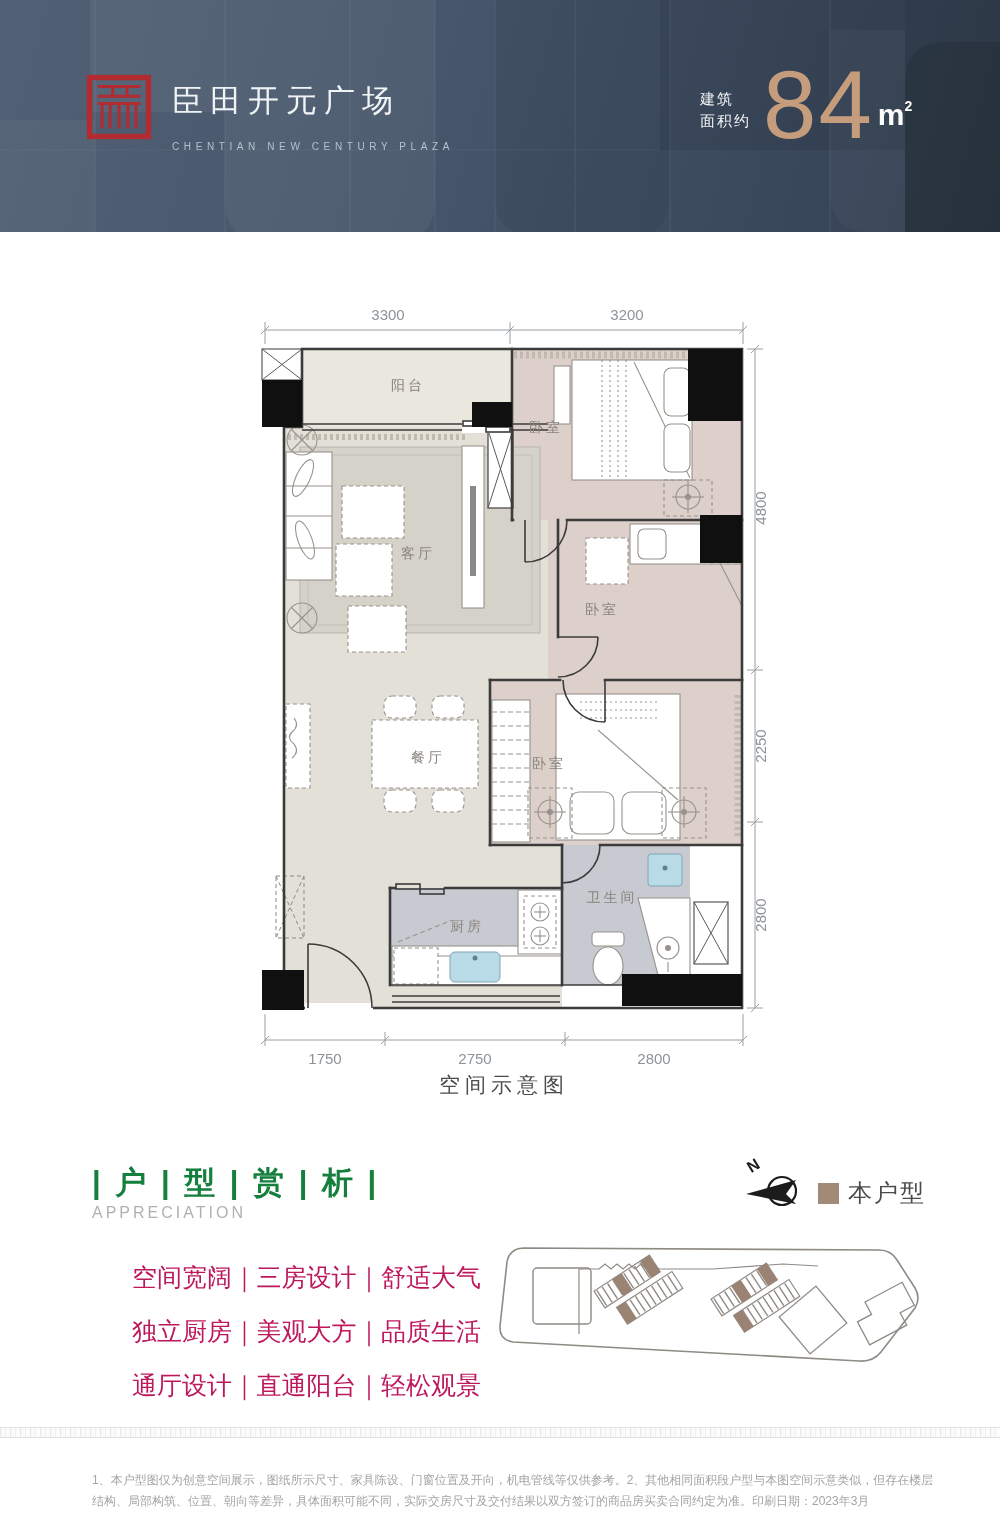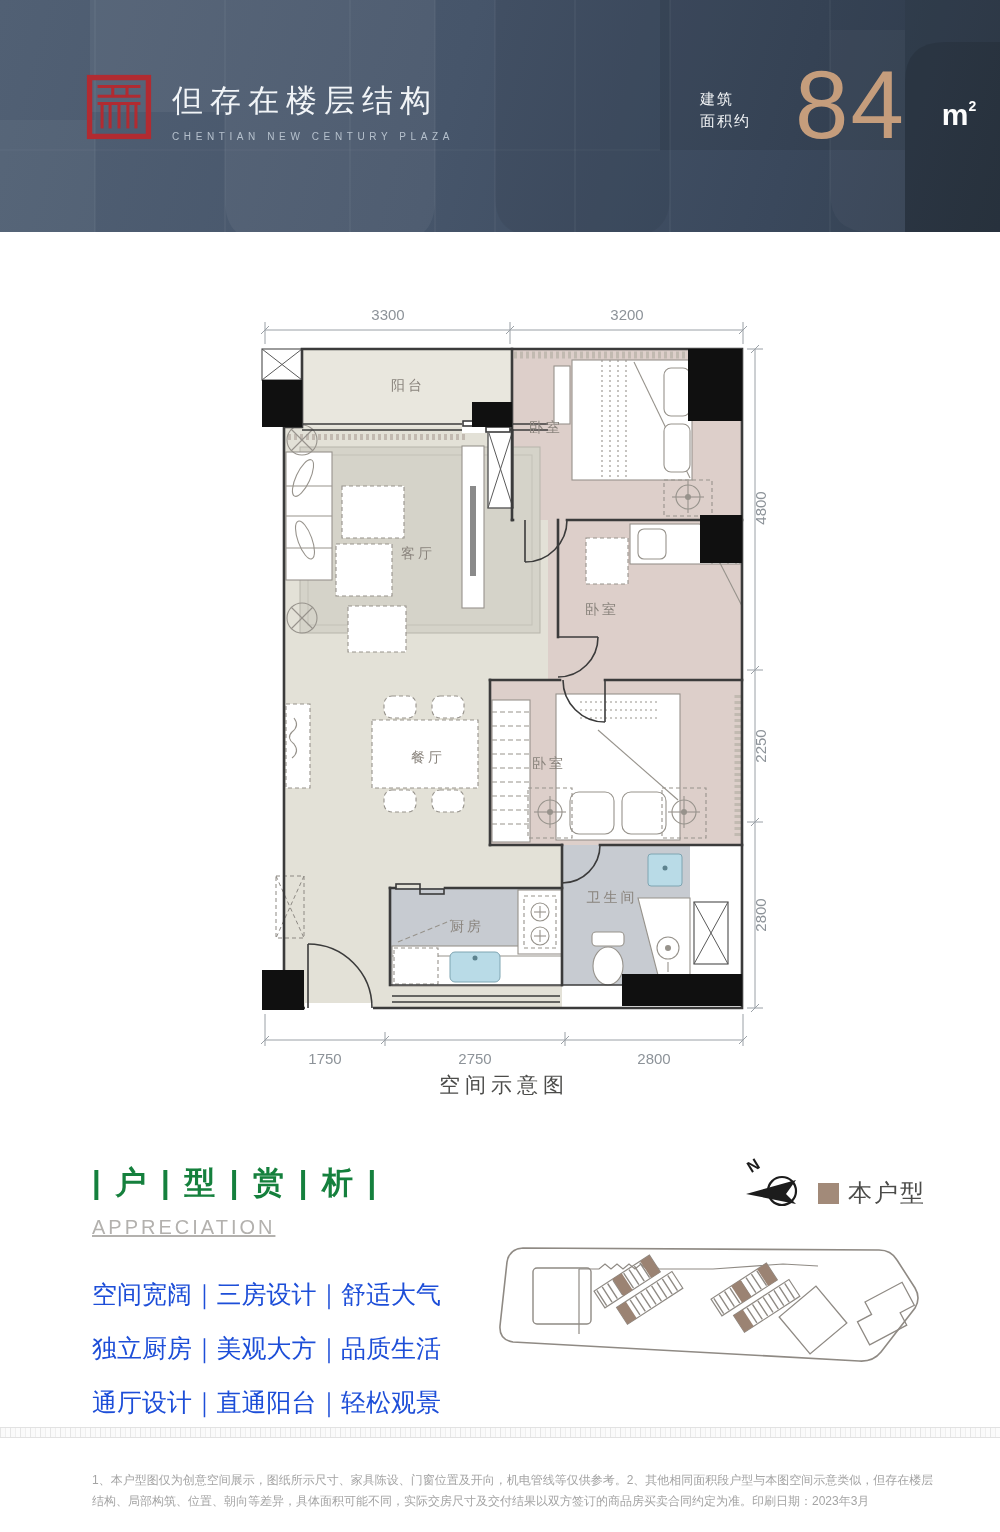--- a/index.html
+++ b/index.html
@@ -6,22 +6,22 @@
   #page{position:relative;width:1000px;height:1532px;background:#fff;overflow:hidden;
         font-family:"Liberation Sans",sans-serif;}
   
   #header{position:absolute;left:0;top:0;width:1000px;height:232px;
           background:linear-gradient(105deg,#516074 0%,#46556a 45%,#3a485c 78%,#33404f 100%);}
   #header-decor{position:absolute;left:0;top:0;}
   .logo-row{position:absolute;left:86px;top:74px;display:flex;align-items:flex-start;}
   .seal{width:66px;height:66px;}
   .brand-text{margin-left:20px;padding-top:6px;}
   .brand-cn{color:#f1f4f7;font-size:31px;letter-spacing:7px;font-weight:500;}
-  .brand-en{margin-top:9px;color:#b6c1cd;font-size:10px;letter-spacing:4.6px;}
-  .area-block{position:absolute;left:700px;top:64px;display:flex;align-items:flex-end;gap:32px;}
+  .brand-en{margin-top:19px;color:#b6c1cd;font-size:10px;letter-spacing:4.6px;}
+  .area-block{position:absolute;left:700px;top:64px;display:flex;align-items:flex-end;}
   .area-prefix{color:#f2f4f6;font-size:15px;line-height:22px;letter-spacing:2px;
                text-align:left;margin-bottom:14px;}
   .area-value{color:#c59d7c;font-size:96px;line-height:82px;font-weight:400;margin:0 4px 0 12px;
               letter-spacing:2px;}
   .area-unit{color:#fdfdfd;font-size:30px;font-weight:700;line-height:30px;margin-bottom:16px;}
   .area-unit sup{font-size:14px;vertical-align:14px;}
   
   #plan{position:absolute;left:240px;top:295px;}
   .wall{stroke:#3b3b3b;stroke-width:2.6;fill:none;stroke-linecap:square;}
   .wall2{stroke:#3b3b3b;stroke-width:1.6;fill:none;}
@@ -30,22 +30,22 @@
   .furno{stroke:#97938c;stroke-width:1.1;fill:none;}
   .dashf{stroke-dasharray:4 3;}
   .hatch{stroke:#c2bab1;stroke-dasharray:3 3;fill:none;}
   .dim{stroke:#9aa0a6;stroke-width:1;fill:none;}
   .dimtext{fill:#8d9399;font-size:15px;}
   .roomlabel{fill:#8a847d;font-size:14px;letter-spacing:3px;text-anchor:middle;}
   .caption{fill:#4c4c4a;font-size:21px;letter-spacing:5px;text-anchor:middle;}
   
   #appreciation{position:absolute;left:92px;top:1162px;}
   .app-title{color:#15803d;font-size:31px;letter-spacing:3px;font-weight:700;}
-  .app-sub{margin-top:12px;color:#b3b1ae;font-size:20px;letter-spacing:3px;text-decoration:underline;}
-  .points{margin-top:28px;color:#1d4ed8;font-size:25px;font-weight:500;line-height:54px;}
+  .app-sub{color:#b3b1ae;font-size:16px;letter-spacing:3px;}
+  .points{margin-top:28px;color:#be185d;font-size:25px;font-weight:500;line-height:54px;margin-left:40px;}
   
   #compass{position:absolute;left:740px;top:1154px;}
   #legend{position:absolute;left:818px;top:1177px;display:flex;align-items:center;}
   .legend-sq{width:21px;height:21px;background:#a28a79;}
   .legend-txt{margin-left:9px;color:#4b4b49;font-size:24px;letter-spacing:2px;}
   #siteplan{position:absolute;left:483px;top:1236px;}
   
   #strip{position:absolute;left:0;top:1427px;width:1000px;height:9px;
          border-top:1px solid #e2e2e2;border-bottom:1px solid #e2e2e2;
          background:repeating-linear-gradient(90deg,#e6e6e6 0 1px,#fafafa 1px 5px,#efefef 5px 6px,#fcfcfc 6px 10px);}
@@ -90,21 +90,21 @@
           <line x1="46" y1="14" x2="46" y2="25"></line>
           <line x1="18" y1="33" x2="18" y2="61"></line>
           <line x1="27" y1="33" x2="27" y2="61"></line>
           <line x1="37" y1="33" x2="37" y2="61"></line>
           <line x1="47" y1="33" x2="47" y2="61"></line>
           <line x1="56" y1="33" x2="56" y2="61"></line>
           <line x1="13" y1="33" x2="61" y2="33"></line>
         </g>
       </svg>
       <div class="brand-text">
-        <div class="brand-cn">但存在楼层结构</div>
+        <div class="brand-cn">臣田开元广场</div>
         <div class="brand-en">CHENTIAN NEW CENTURY PLAZA</div>
       </div>
     </div>
 
     <div class="area-block">
       <div class="area-prefix">
         <div>建筑</div>
         <div>面积约</div>
       </div>
       <div class="area-value">84</div>

